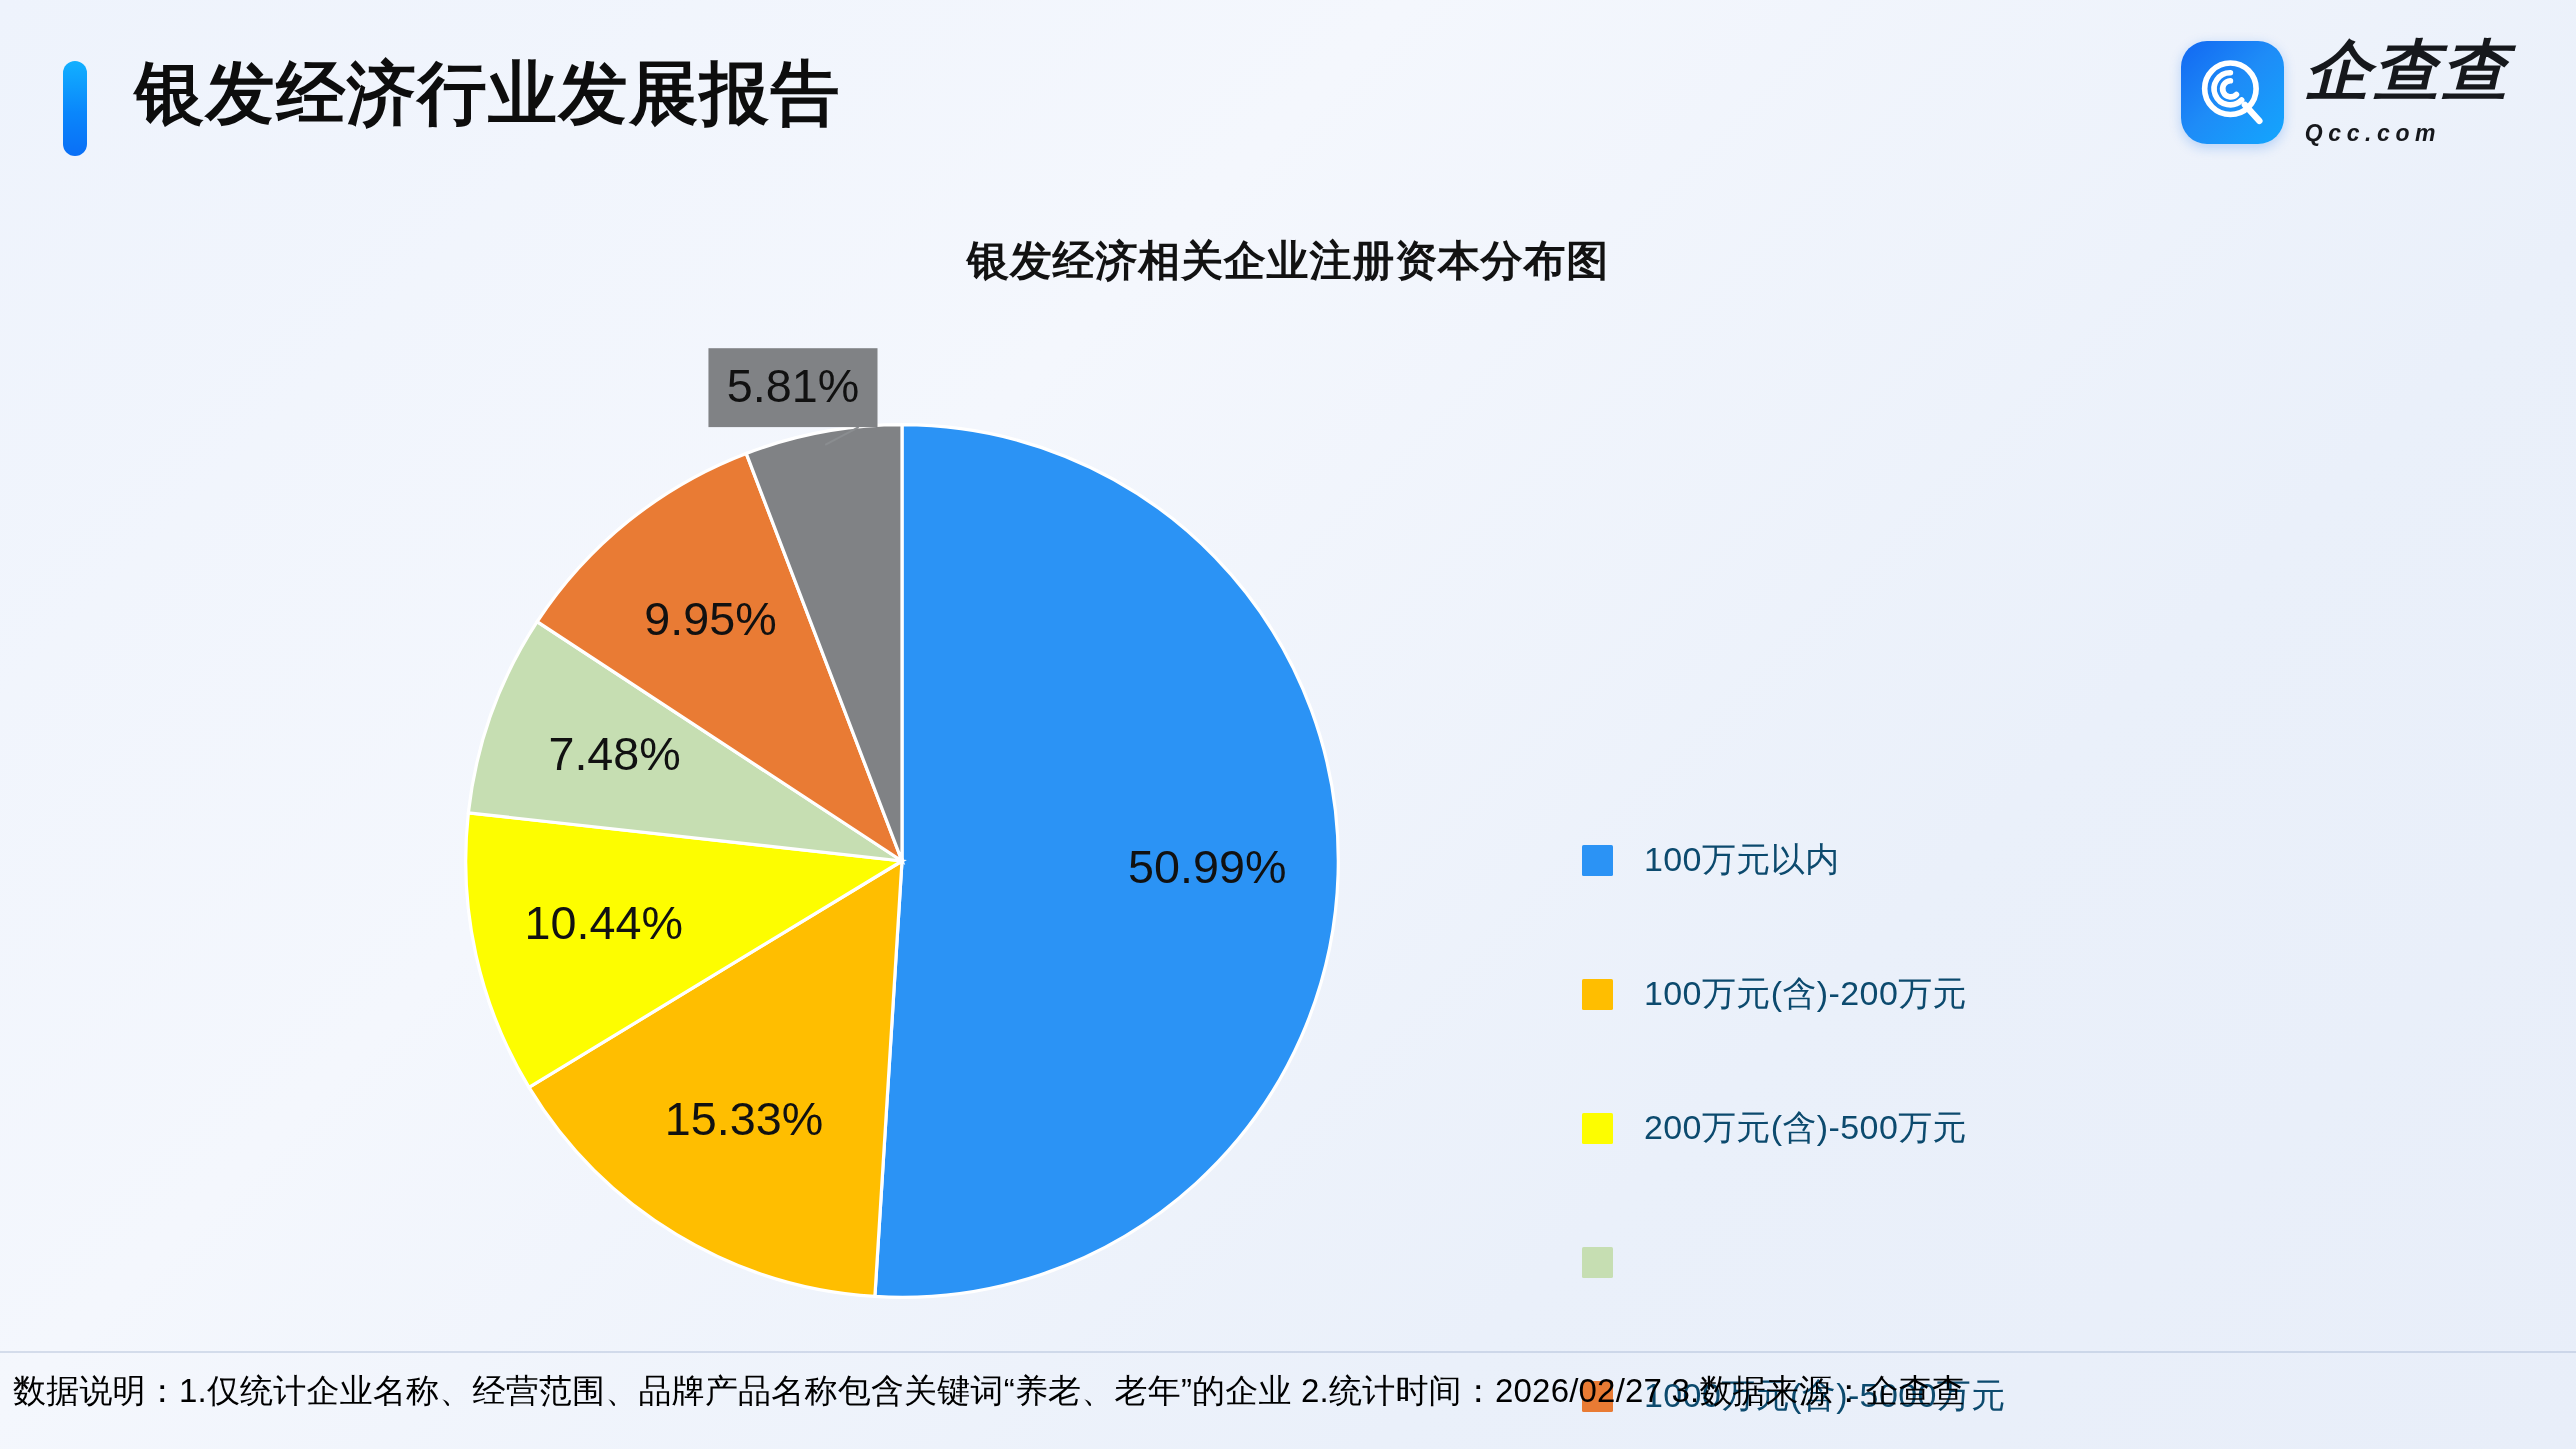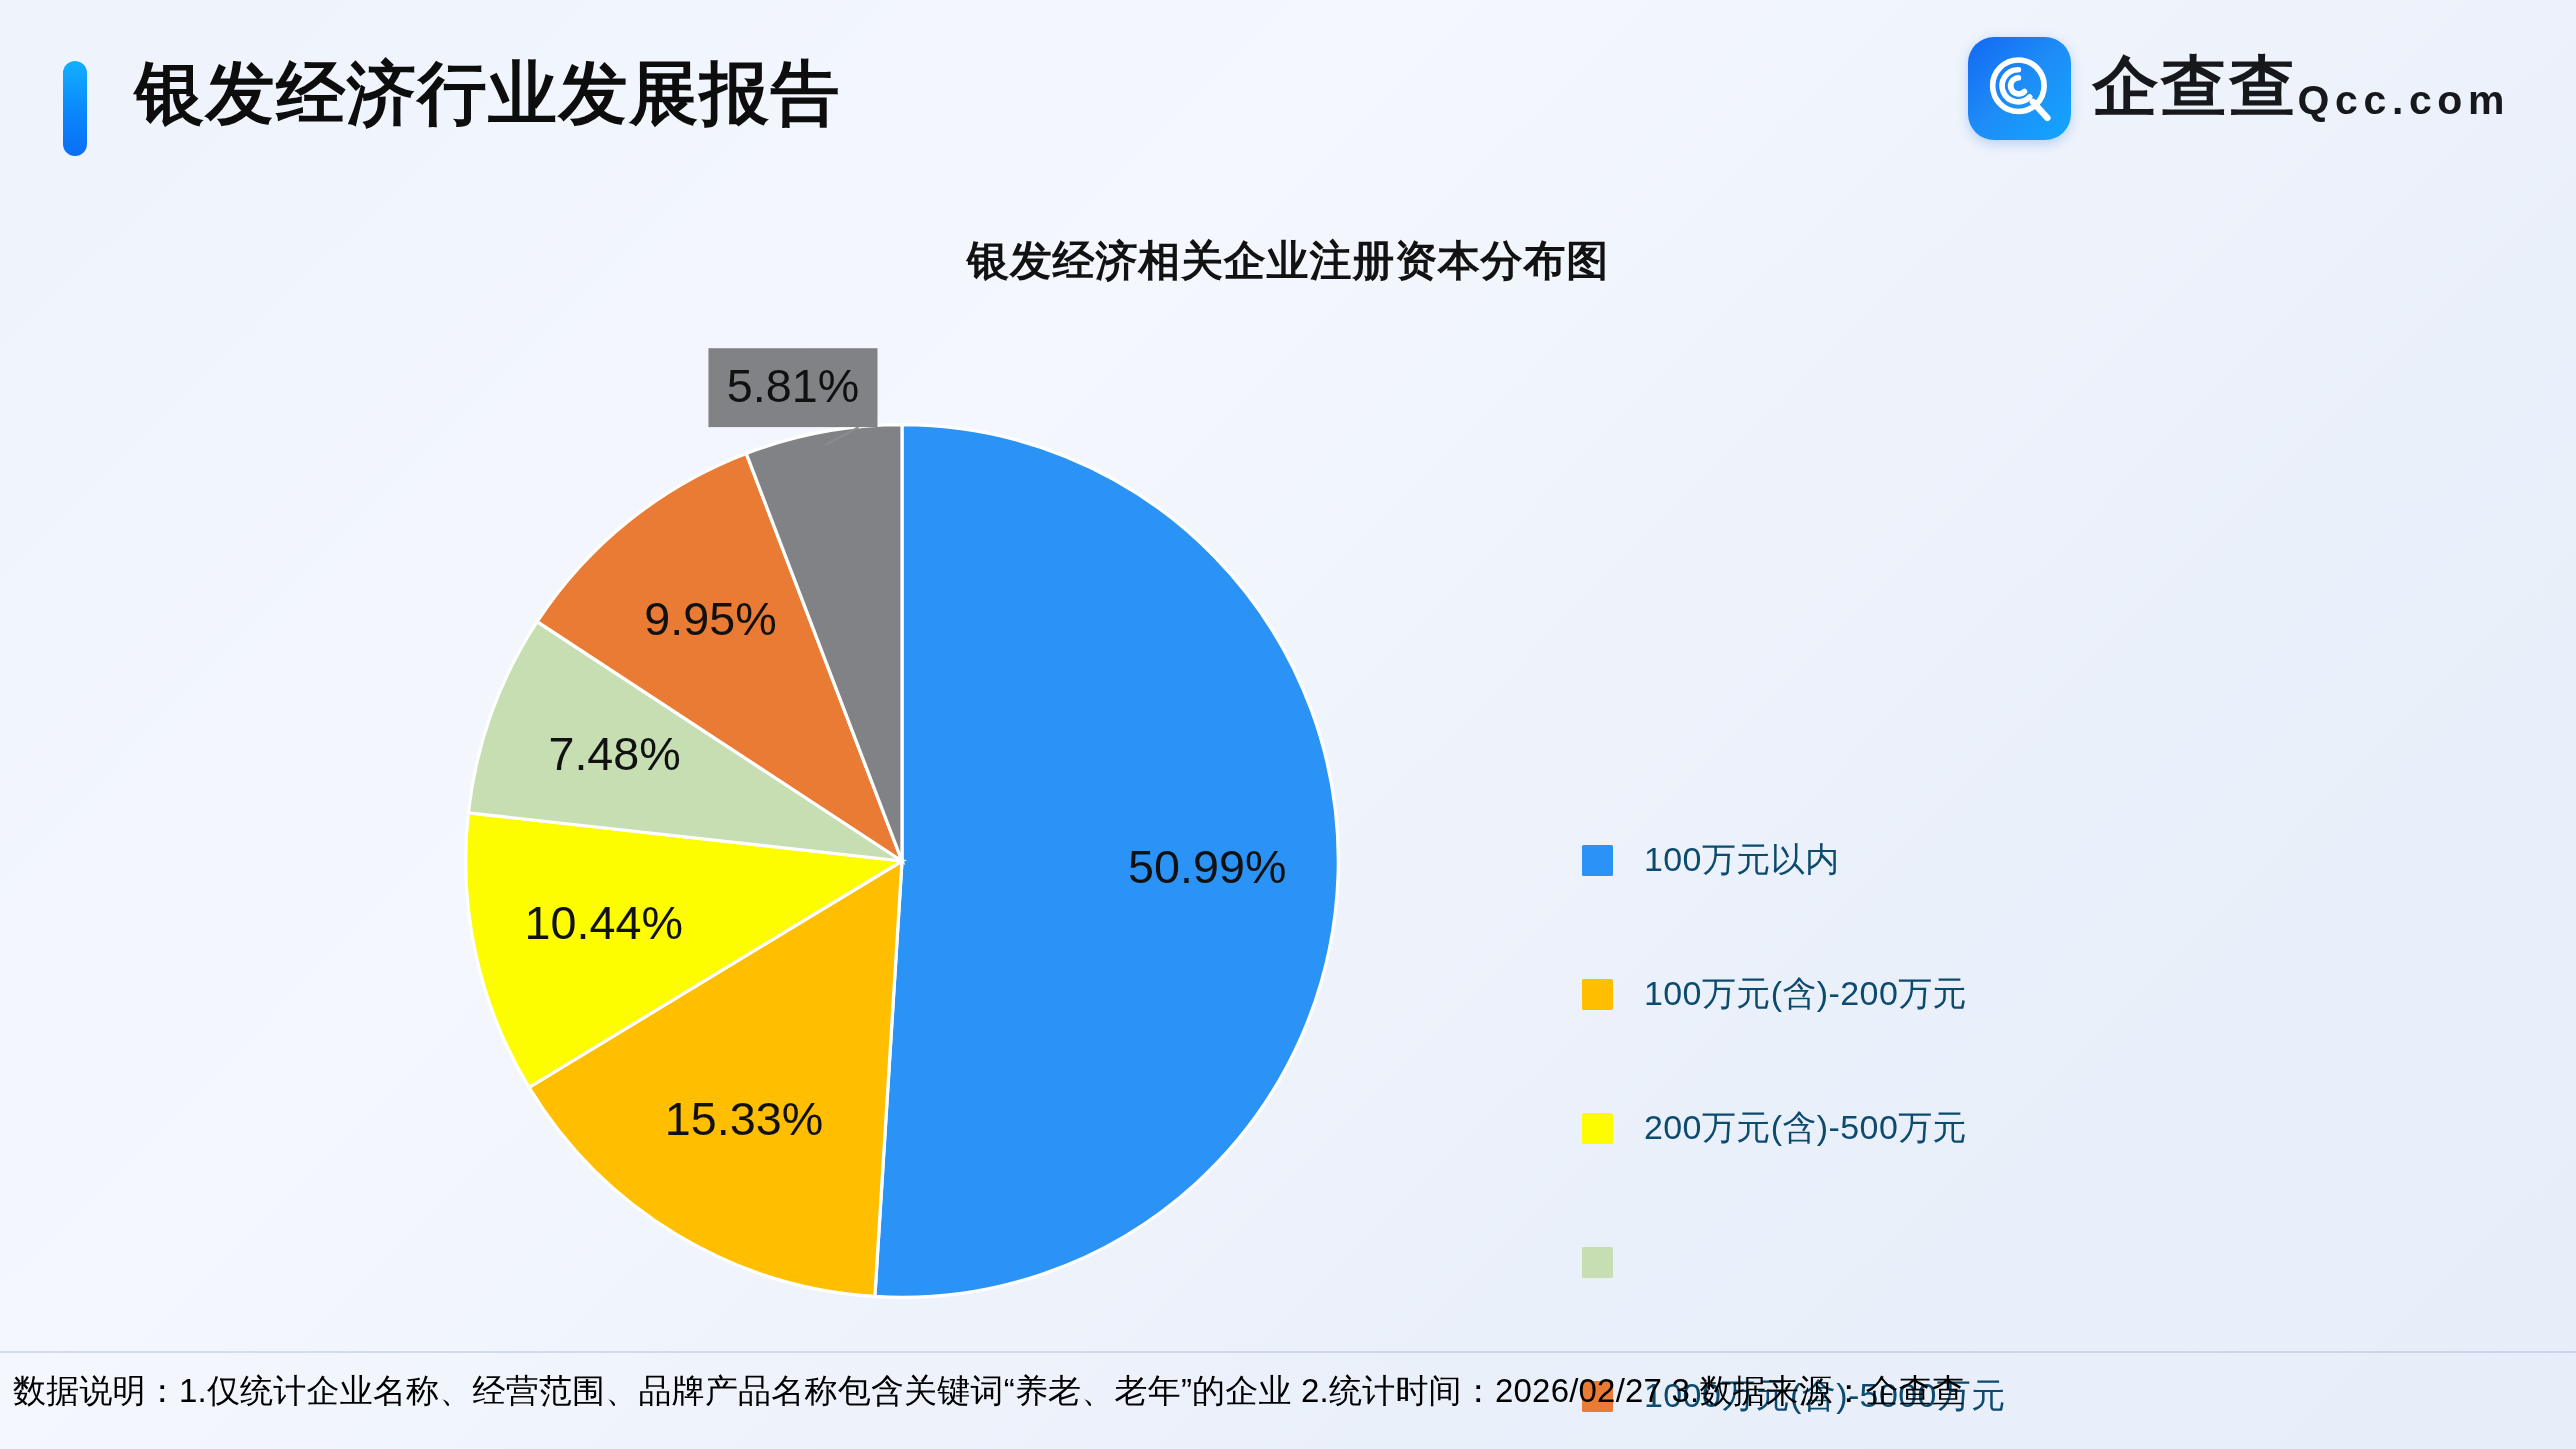--- a/index.html
+++ b/index.html
@@ -25,28 +25,28 @@
   }
 
   
   #brand { position:absolute; right:66px; top:37px; display:flex; align-items:center; gap:21px; }
   #brand-mark {
     width:103px; height:103px; border-radius:26px;
     background:linear-gradient(135deg,#1268f2 0%,#1e8cf7 48%,#13a6fe 100%);
     display:flex; align-items:center; justify-content:center;
     box-shadow:0 3.2px 11.3px rgba(20,110,240,.25);
   }
-  #brand-text { display:flex; flex-direction:row; justify-content:center; }
+  #brand-text { display:flex; flex-direction:column; justify-content:center;font-style:italic; }
   #brand-cn {
     font-size:66px; font-weight:bold; color:#16181c;
     letter-spacing:2.4px; line-height:1.02; white-space:nowrap;
   }
   #brand-en {
-    font-size:41px; font-weight:bold; color:#16181c;
-    letter-spacing:5.6px; margin-top:24px; white-space:nowrap;
+    font-size:23px; font-weight:bold; color:#16181c;
+    letter-spacing:5.6px; margin-top:16px; white-space:nowrap;
   }
 
   
   #chart-title {
     position:absolute; left:0; top:233px; width:2576px; text-align:center;
     font-size:42px; font-weight:bold; color:#121212; letter-spacing:0.8px;
   }
 
   #chart-area { position:absolute; left:0; top:322px; width:2196px; height:990px; }
 

